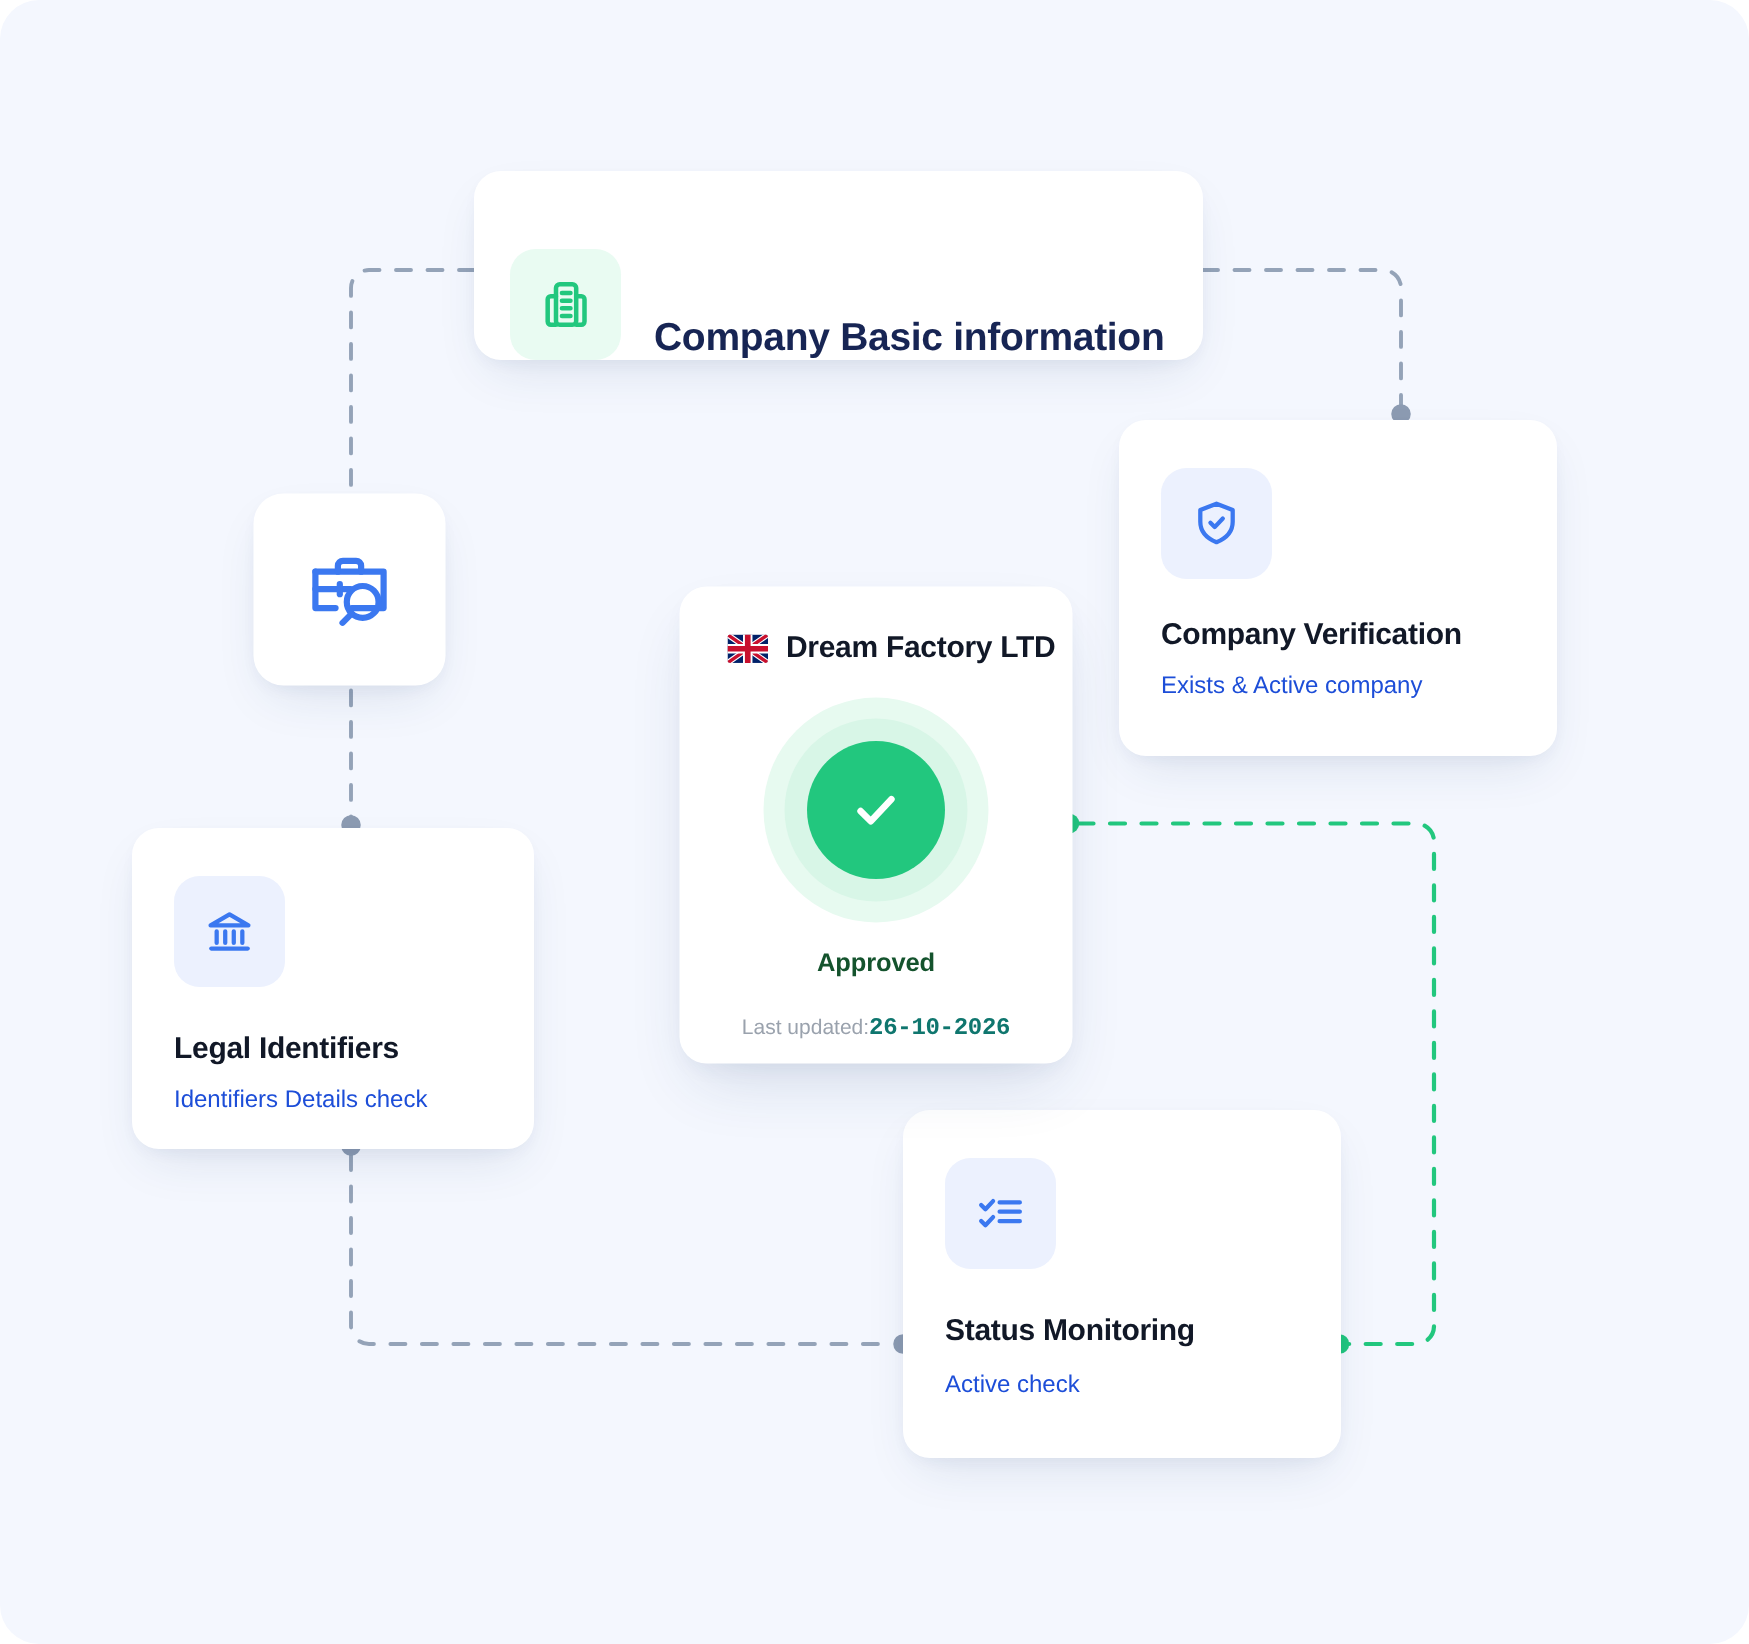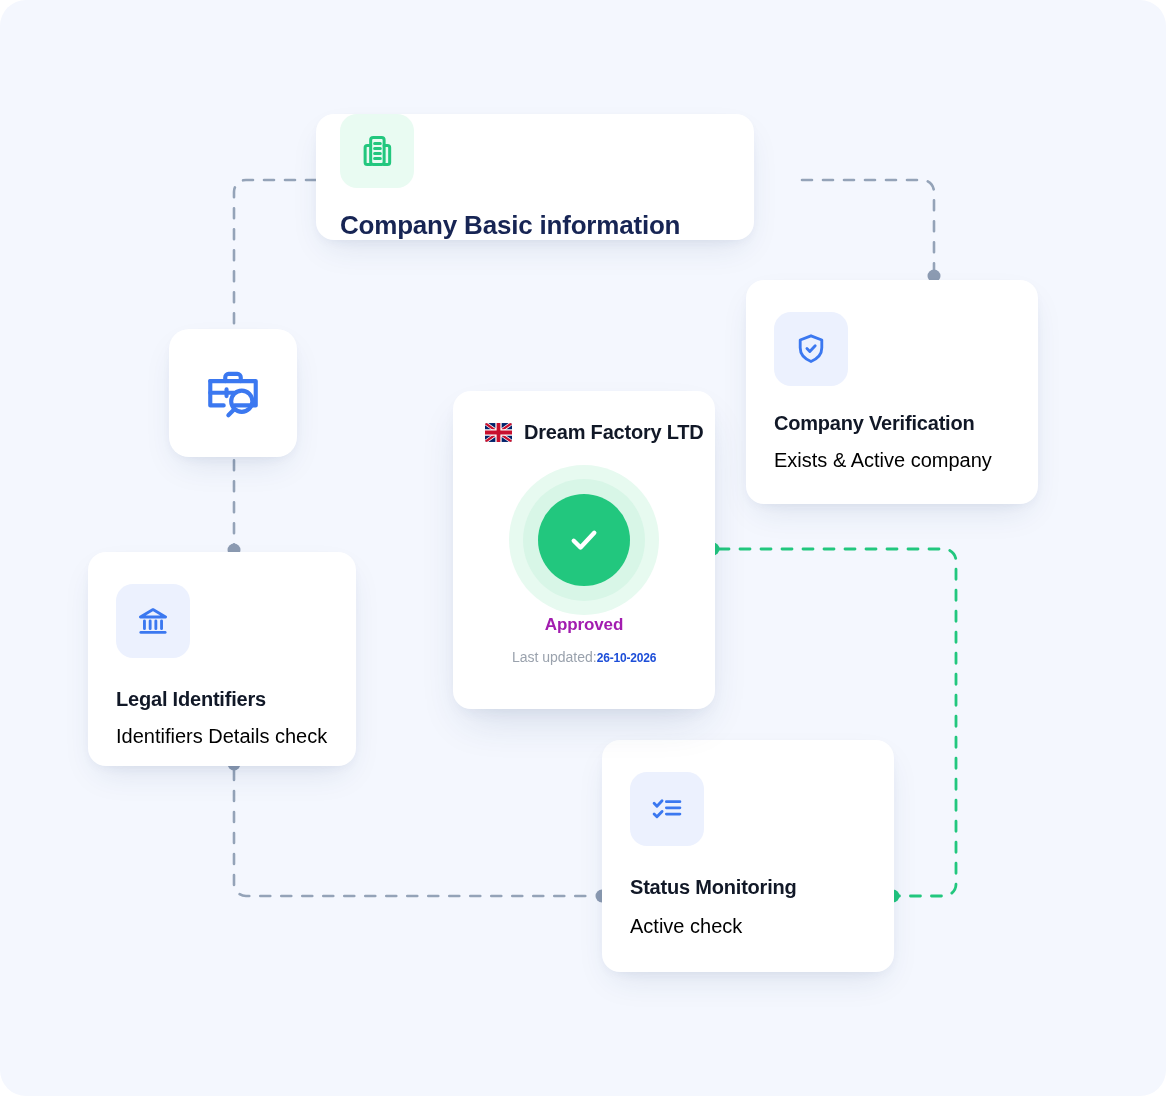--- a/index.html
+++ b/index.html
@@ -37,26 +37,25 @@
     background: #ffffff;
     border-radius: 18px;
     box-shadow: 0 14px 34px -10px rgba(33, 60, 110, 0.13),
                 0 4px 12px -4px rgba(33, 60, 110, 0.07);
     z-index: 3;
   }
 
   
   #card-basic-info {
     left: 316px; top: 114px;
-    width: 438px; height: 126px;
-    display: flex;
-    align-items: flex-start;
+    width: 486px; height: 126px;
+    display: flex;
+    align-items: flex-end;
     padding-left: 24px;
     gap: 22px;
-    flex-direction: column;
   }
   .tile {
     width: 74px; height: 74px;
     border-radius: 17px;
     display: flex;
     align-items: center;
     justify-content: center;
     flex: none;
   }
   .tile-green { background: #e9fbf2; }
@@ -87,23 +86,23 @@
   }
   .info-card .tile { margin-bottom: 30px; }
   .info-card .info-title {
     font-size: 20px;
     font-weight: 700;
     color: #111827;
     letter-spacing: -0.2px;
     margin-bottom: 14px;
   }
   .info-card .info-sub {
-    font-size: 20px;
+    font-size: 16px;
     font-weight: 400;
-    color: #000000;
+    color: #1d4ed8;
   }
 
   #card-verification   { left: 746px; top: 280px;  width: 292px; height: 224px; }
   #card-legal          { left: 88px;  top: 552px;  width: 268px; height: 214px; }
   #card-status         { left: 602px; top: 740px;  width: 292px; height: 232px; }
 
   #card-verification .tile { margin-bottom: 26px; }
   #card-status .info-title { margin-bottom: 16px; }
 
   
@@ -155,35 +154,36 @@
   .halo-inner { width: 122px; height: 122px; background: #d8f6e7; }
   .badge-core {
     width: 92px; height: 92px;
     background: #22c77e;
     display: flex;
     align-items: center;
     justify-content: center;
   }
 
   .approved-label {
+    margin-top: 17px;
     font-size: 17px;
     font-weight: 700;
-    color: #a21caf;
+    color: #14532d;
     letter-spacing: -0.1px;
   }
 
   .updated-row {
-    margin-top: 14px;
+    margin-top: 24px;
     display: flex;
     align-items: baseline;
     gap: 0;
     align-self: center;
   }
   .updated-label { font-size: 14px; color: #9aa2ad; font-weight: 400; }
-  .updated-value { font-size: 12px; color: #1d4ed8; font-weight: 700; letter-spacing: -0.2px; }
+  .updated-value { font-size: 16px; color: #0f766e; font-weight: 700; letter-spacing: -0.2px; font-family: Liberation Mono, monospace; }
 </style>
 </head>
 <body>
 
 <div id="stage">
 
   <svg id="connectors" viewBox="0 0 1166 1096" width="1166" height="1096" fill="none">
 
     <path d="M316 180 H246 A12 12 0 0 0 234 192 V764" stroke="#94a3b8" stroke-width="2.6" stroke-dasharray="10 11" stroke-linecap="round"></path>
     <circle cx="234" cy="550" r="6.5" fill="#8c9bb2"></circle>

